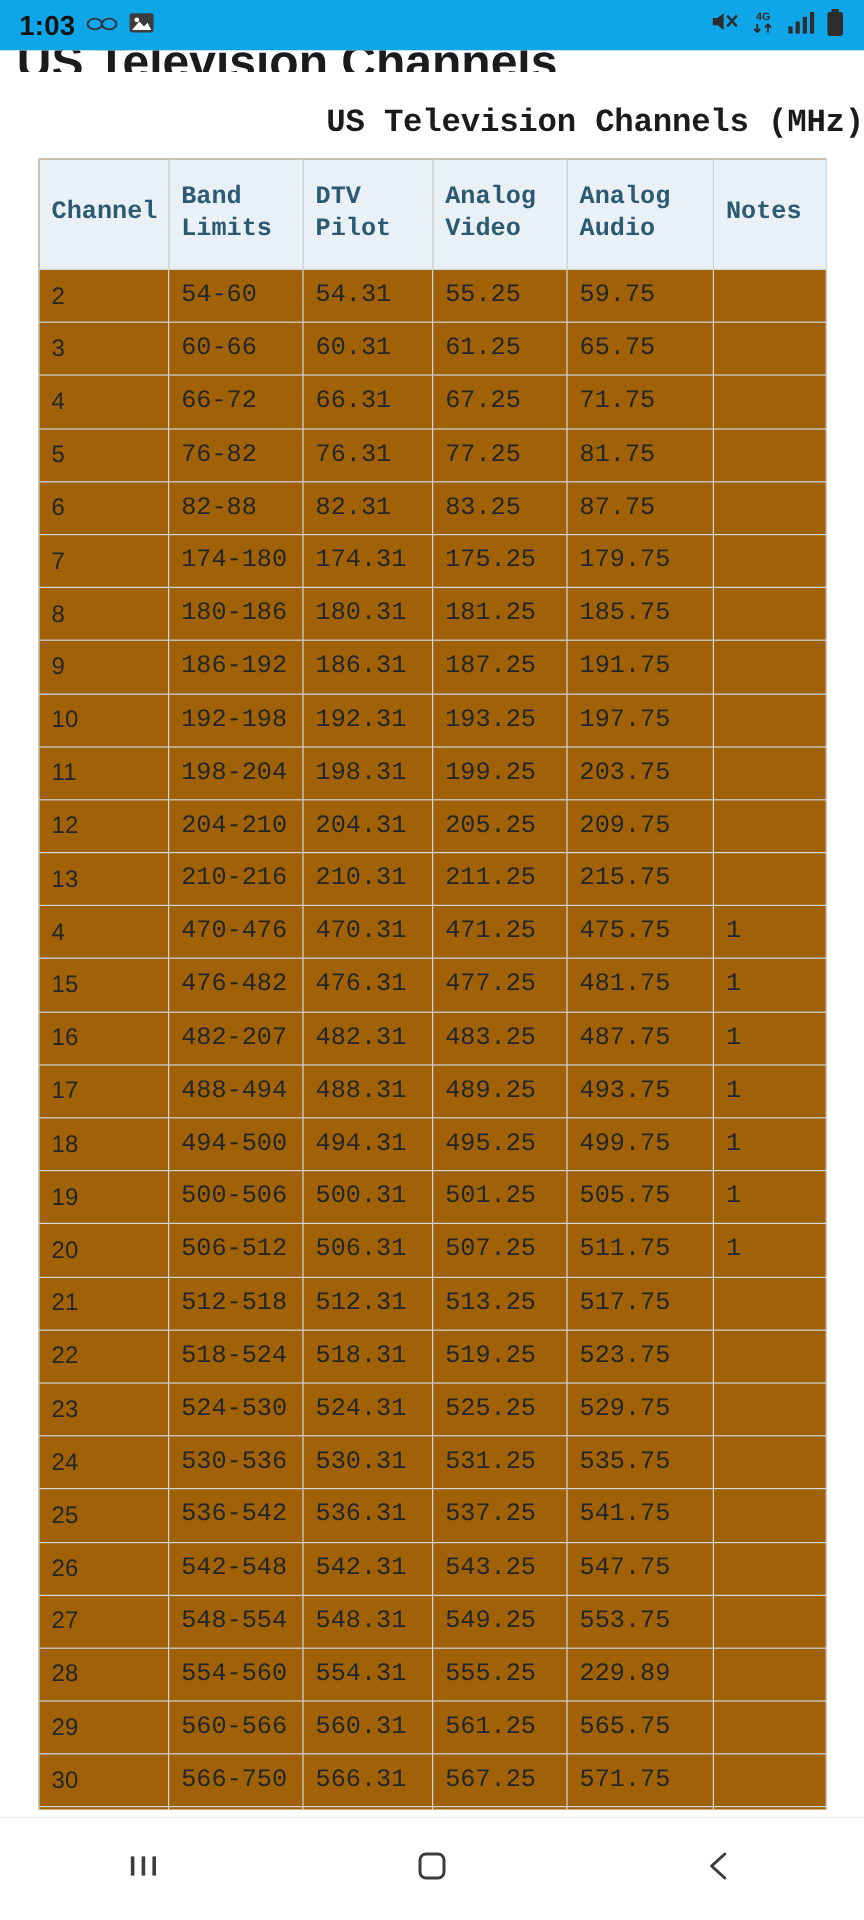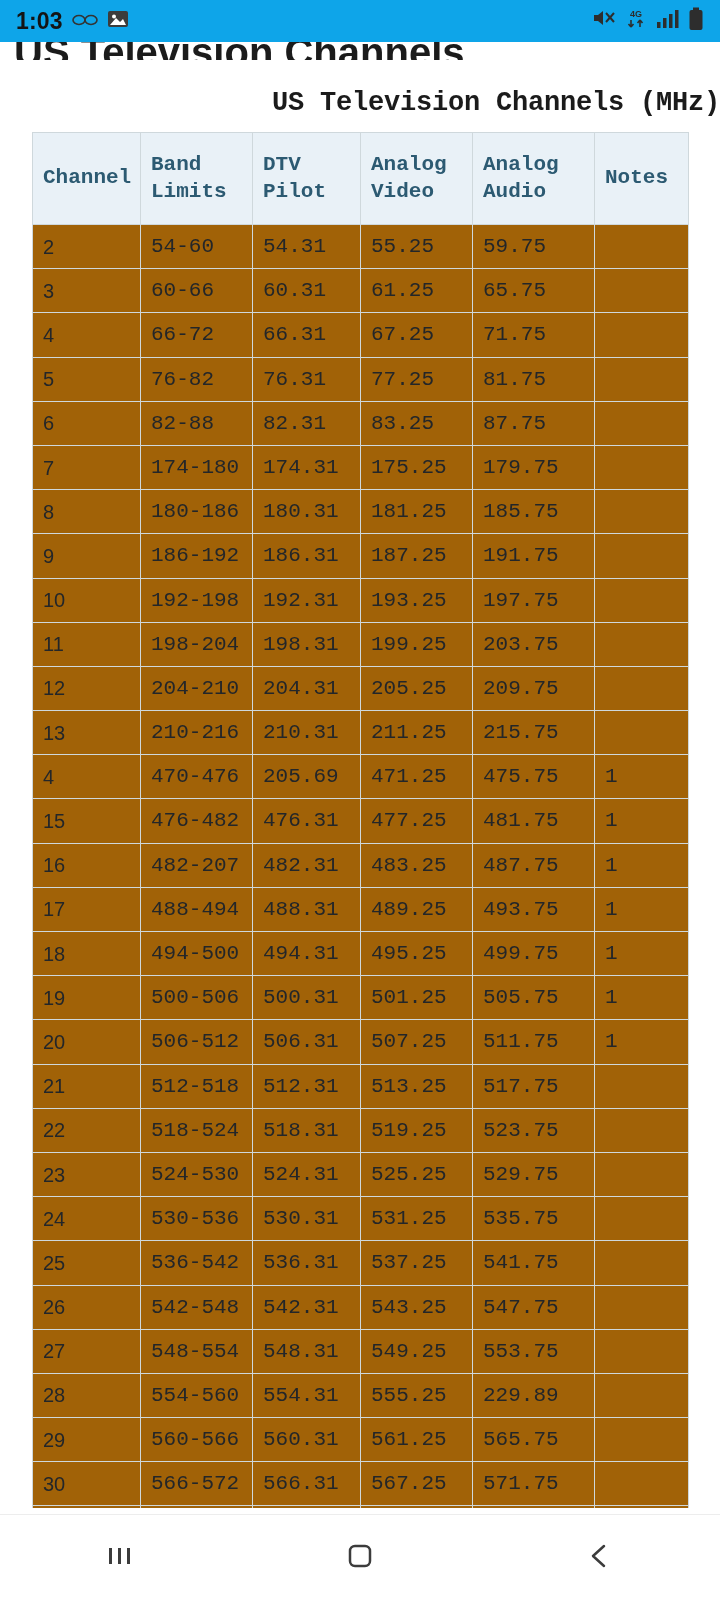--- a/index.html
+++ b/index.html
@@ -331,21 +331,21 @@
                 <td class="ch">13</td>
                 <td>210-216</td>
                 <td>210.31</td>
                 <td>211.25</td>
                 <td>215.75</td>
                 <td></td>
               </tr>
               <tr>
                 <td class="ch">4</td>
                 <td>470-476</td>
-                <td>205.69</td>
+                <td>470.31</td>
                 <td>471.25</td>
                 <td>475.75</td>
                 <td>1</td>
               </tr>
               <tr>
                 <td class="ch">15</td>
                 <td>476-482</td>
                 <td>476.31</td>
                 <td>477.25</td>
                 <td>481.75</td>
@@ -458,21 +458,21 @@
               <tr>
                 <td class="ch">29</td>
                 <td>560-566</td>
                 <td>560.31</td>
                 <td>561.25</td>
                 <td>565.75</td>
                 <td></td>
               </tr>
               <tr>
                 <td class="ch">30</td>
-                <td>566-572</td>
+                <td>566-750</td>
                 <td>566.31</td>
                 <td>567.25</td>
                 <td>571.75</td>
                 <td></td>
               </tr>
               <tr>
                 <td class="ch">31</td>
                 <td>572-578</td>
                 <td>572.31</td>
                 <td>573.25</td>

